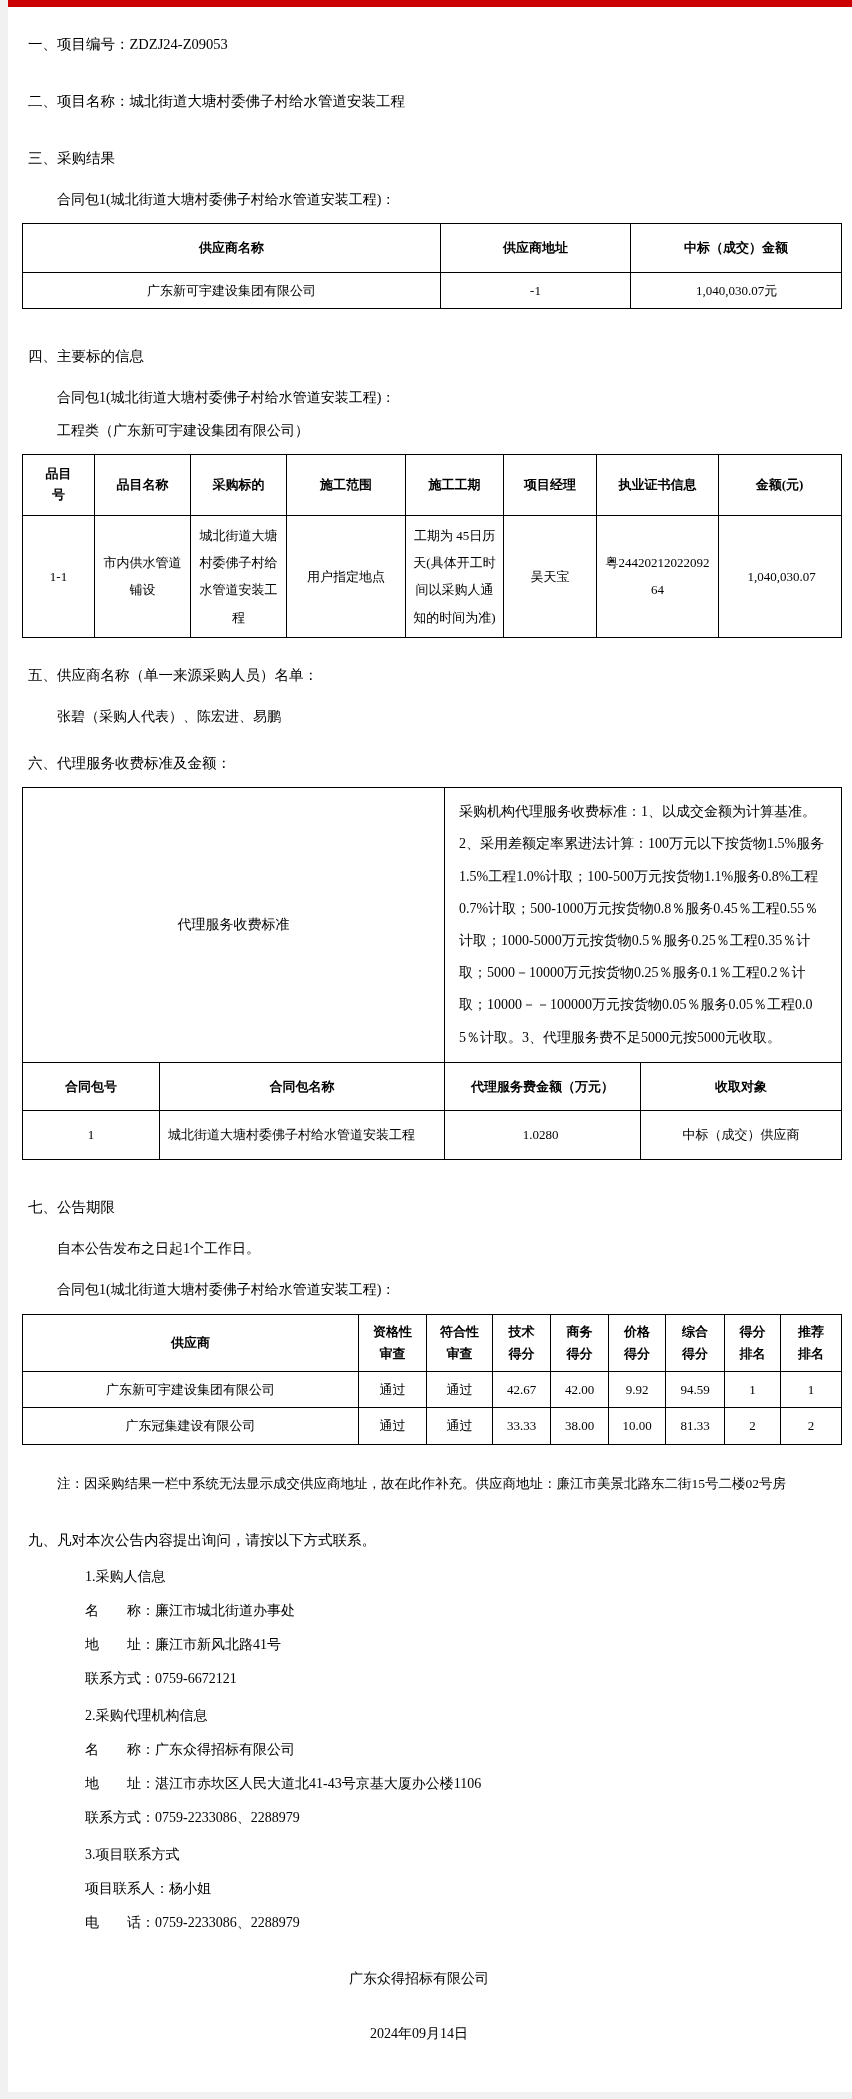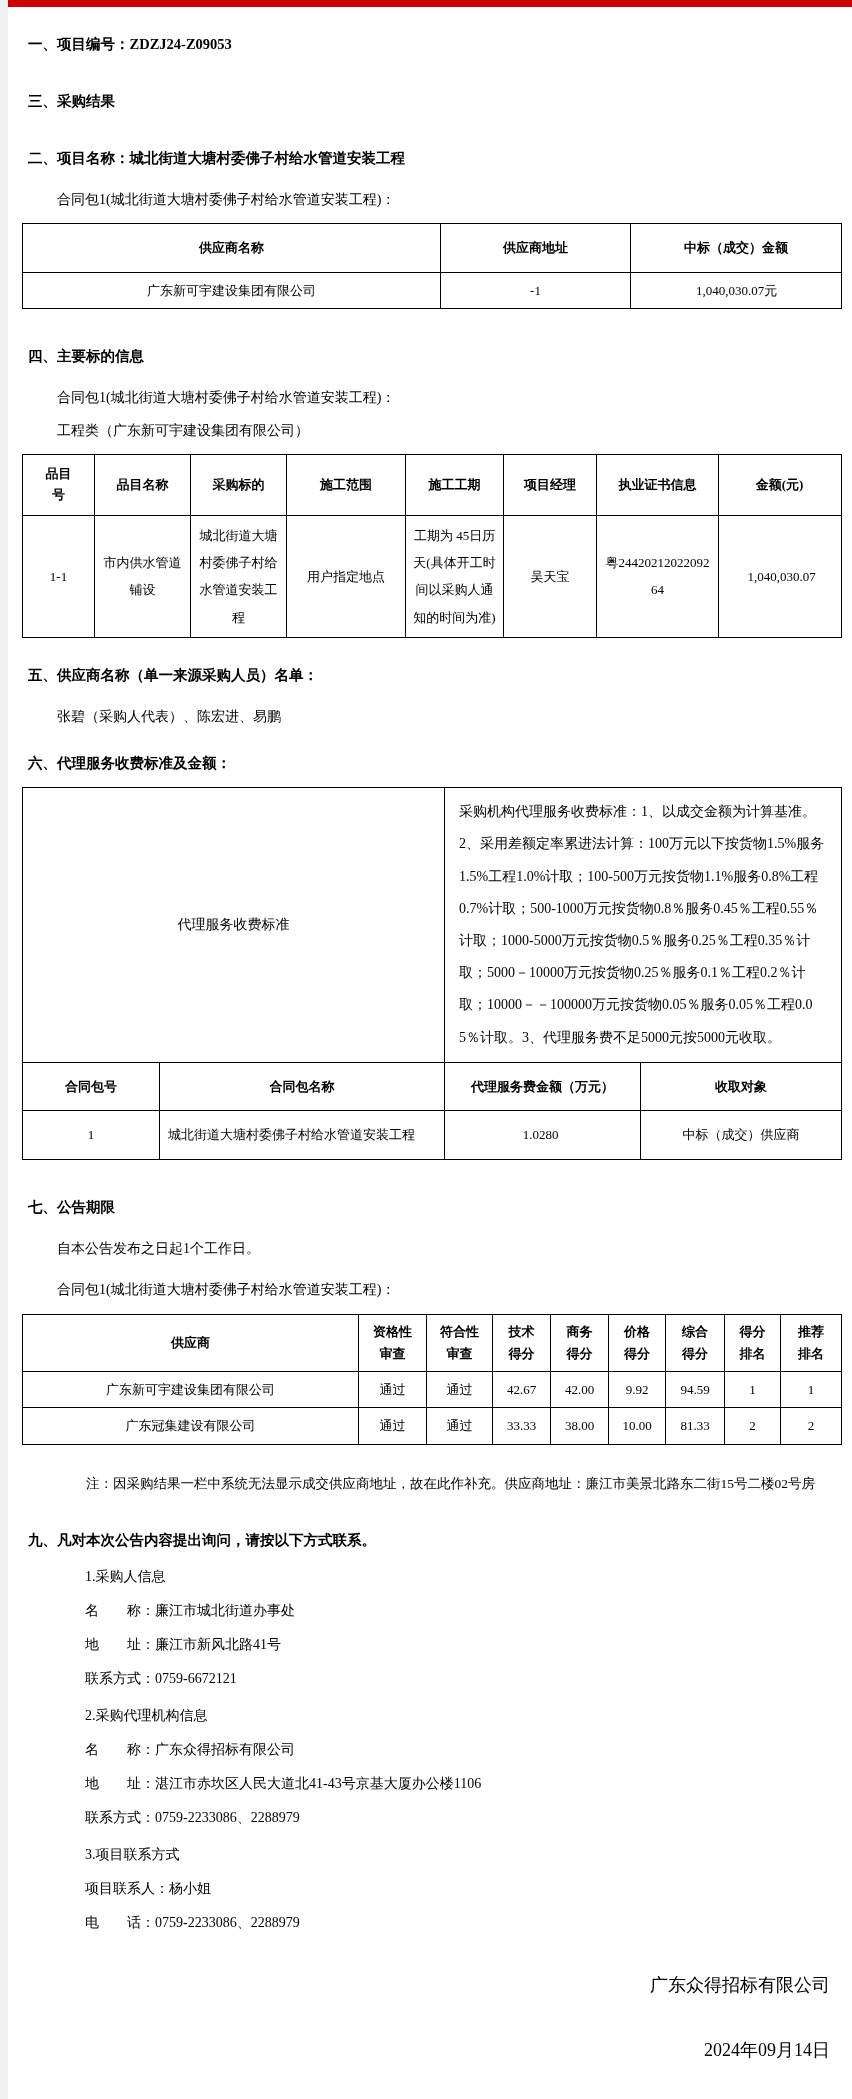--- a/index.html
+++ b/index.html
@@ -13,21 +13,21 @@
     margin-left: 8px;
     background: #ffffff;
     min-height: 2092px;
     box-sizing: border-box;
   }
   .topbar { height: 7px; background: #cc0000; }
   .content { padding: 0 8px 30px 0; }
 
   .sec {
     font-size: 14.5px;
-    font-weight: bold;
+    font-weight: normal;
     margin: 0 0 0 20px;
     padding-top: 38px;
     line-height: 1.3;
   }
   .sec.tight { padding-top: 28px; }
   .para {
     font-size: 14px;
     margin: 0 0 0 49px;
     padding-top: 22px;
     line-height: 1.4;
@@ -69,47 +69,46 @@
 
   table.score th { padding: 6px 2px; line-height: 1.7; }
   table.score td { padding: 8px 2px; }
 
   .note {
     font-size: 13.5px;
     margin: 0;
     padding-top: 20px;
     line-height: 2.8;
     text-indent: 49px;
-    text-align: center;
   }
   .line {
     font-size: 14px;
     margin: 0 0 0 77px;
     padding-top: 13px;
     line-height: 1.5;
   }
   .line.lv1 { padding-top: 16px; }
   .footer-line {
-    font-size: 18px;
-    text-align: right;
+    font-size: 14px;
+    text-align: center;
     padding: 22px 14px 0 0;
     line-height: 1.4;
   }
 </style>
 </head>
 <body>
 
 <div class="page">
   <div class="topbar" style="background-color:#cc0000"></div>
   <div class="content">
 
     <p class="sec tight">一、项目编号：ZDZJ24-Z09053</p>
+    <p class="sec">二、项目名称：城北街道大塘村委佛子村给水管道安装工程</p>
+
     <p class="sec">三、采购结果</p>
-
-    <p class="sec">二、项目名称：城北街道大塘村委佛子村给水管道安装工程</p>
     <p class="para">合同包1(城北街道大塘村委佛子村给水管道安装工程)：</p>
 
     <table class="tbl">
       <colgroup>
           <col style="width:418px">
           <col style="width:190px">
           <col>
         </colgroup>
       <thead>
         <tr>

